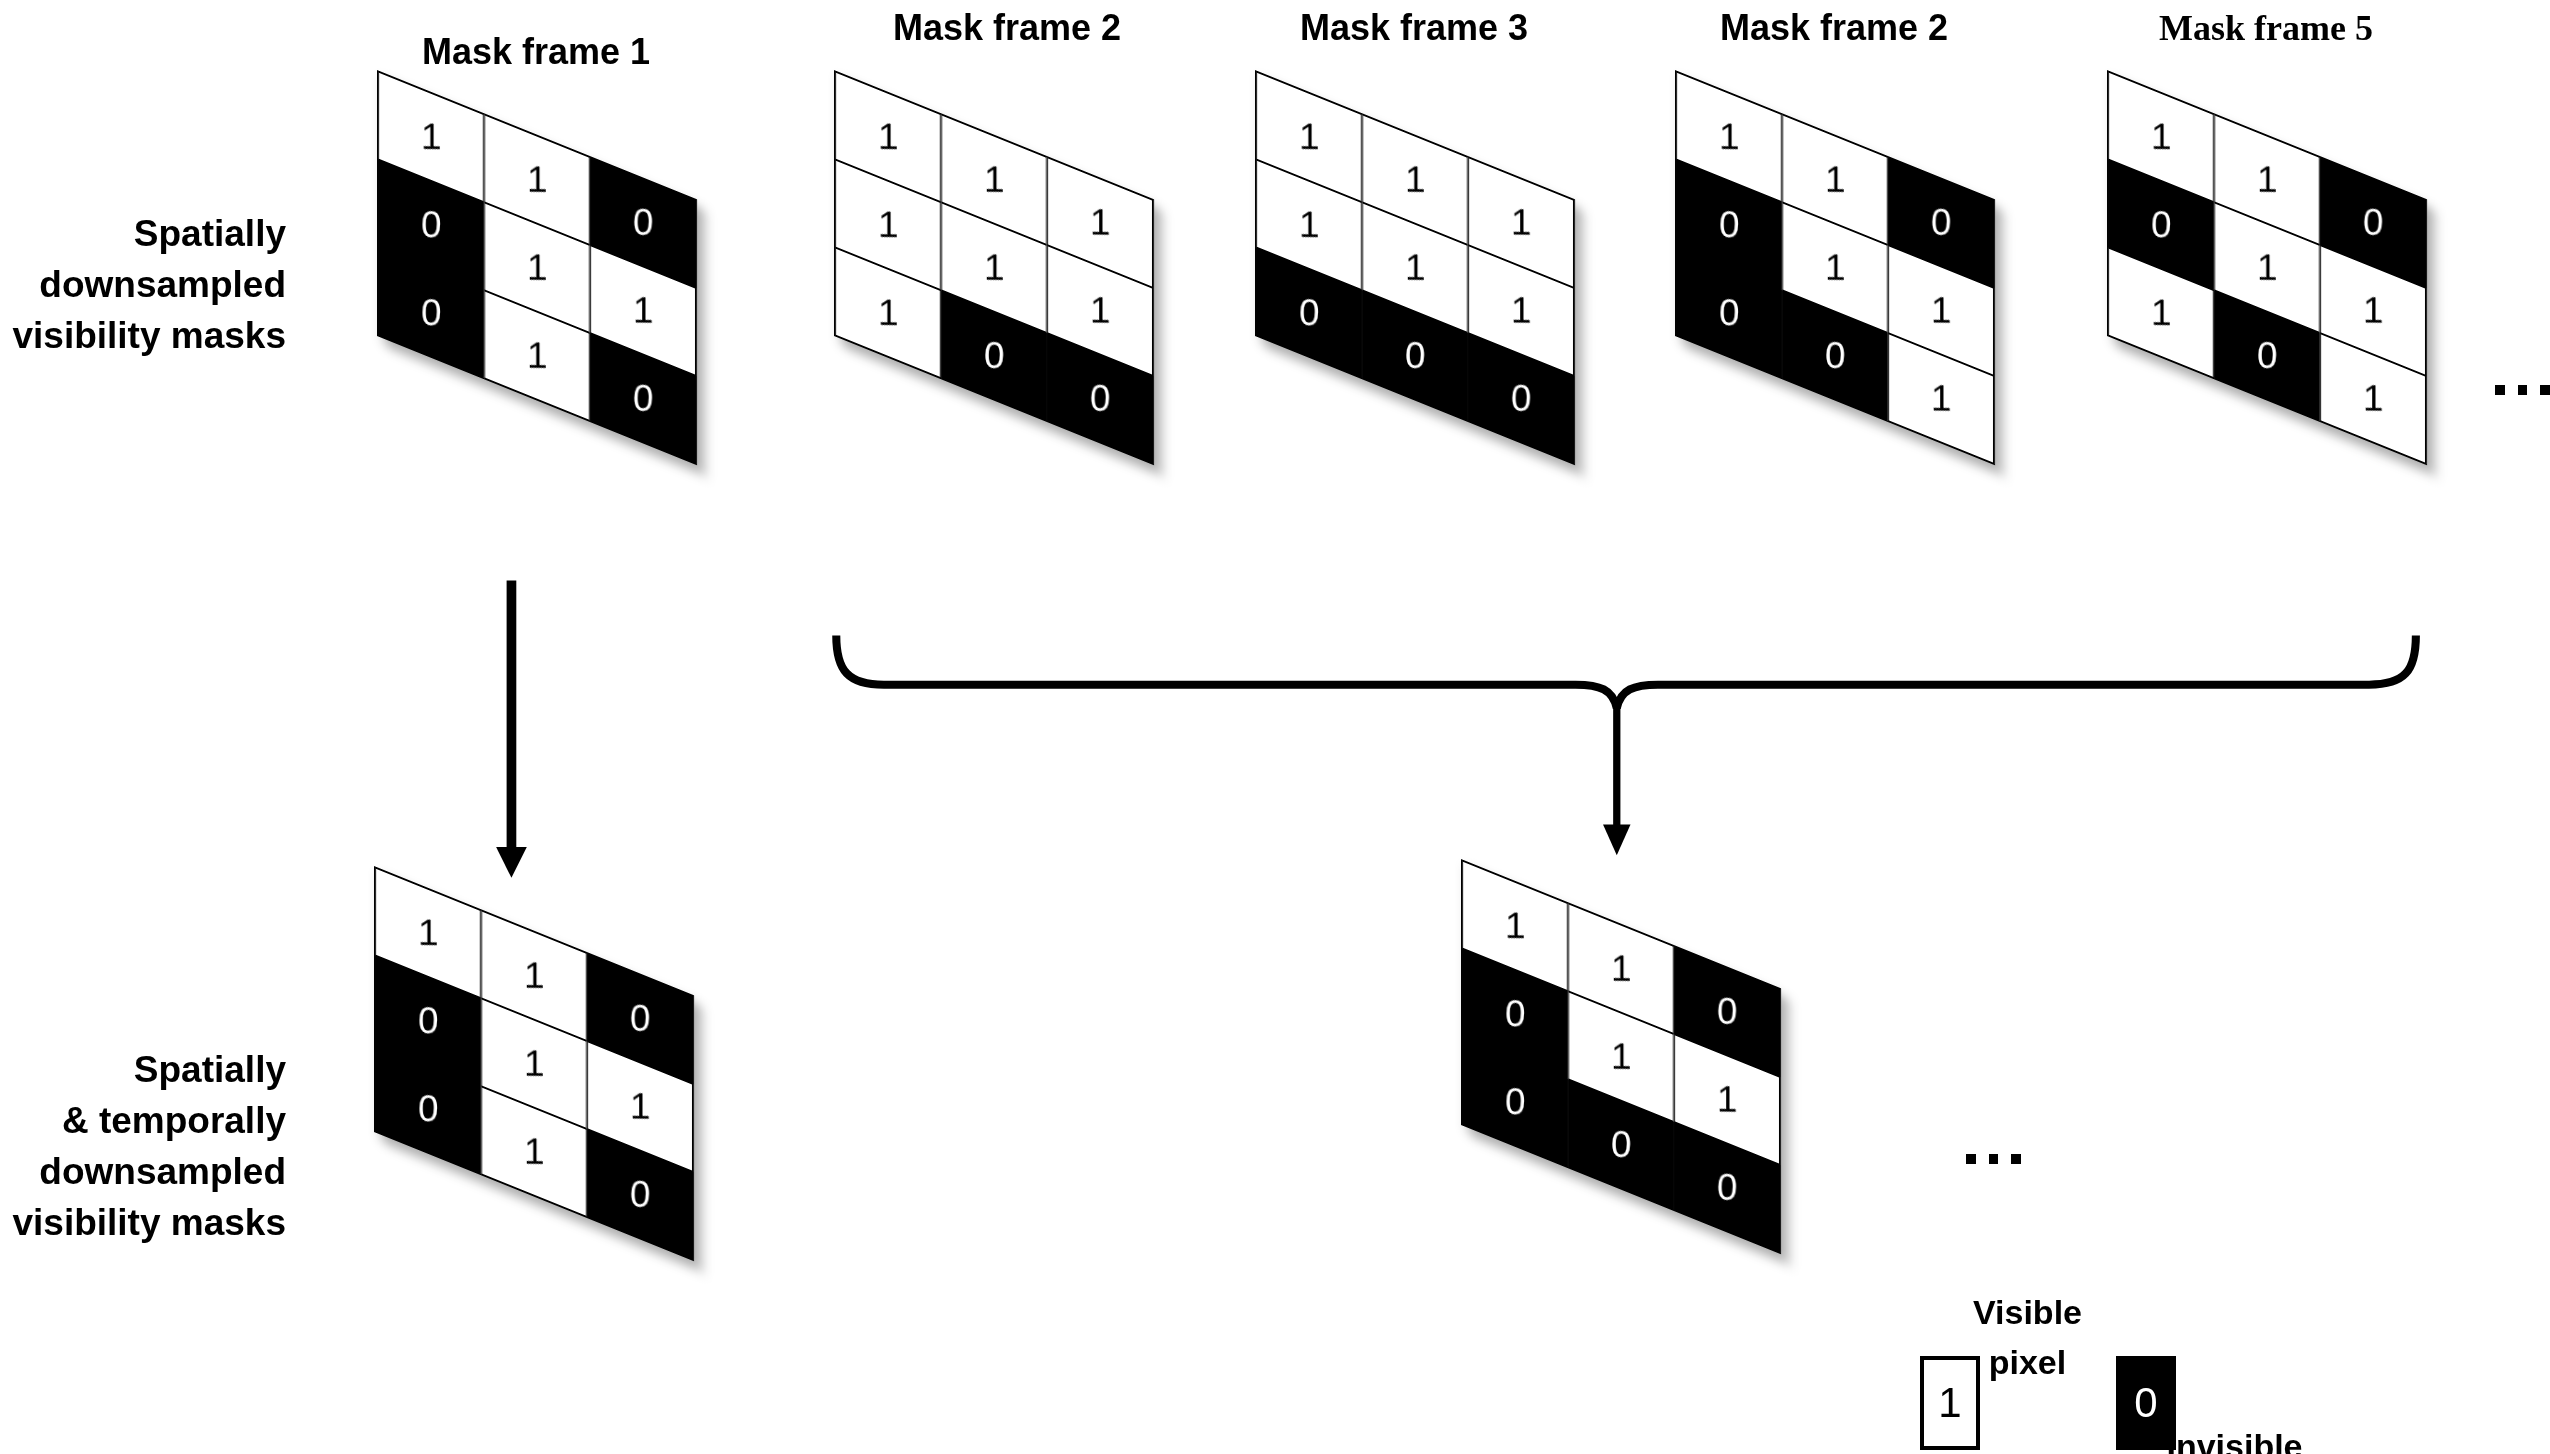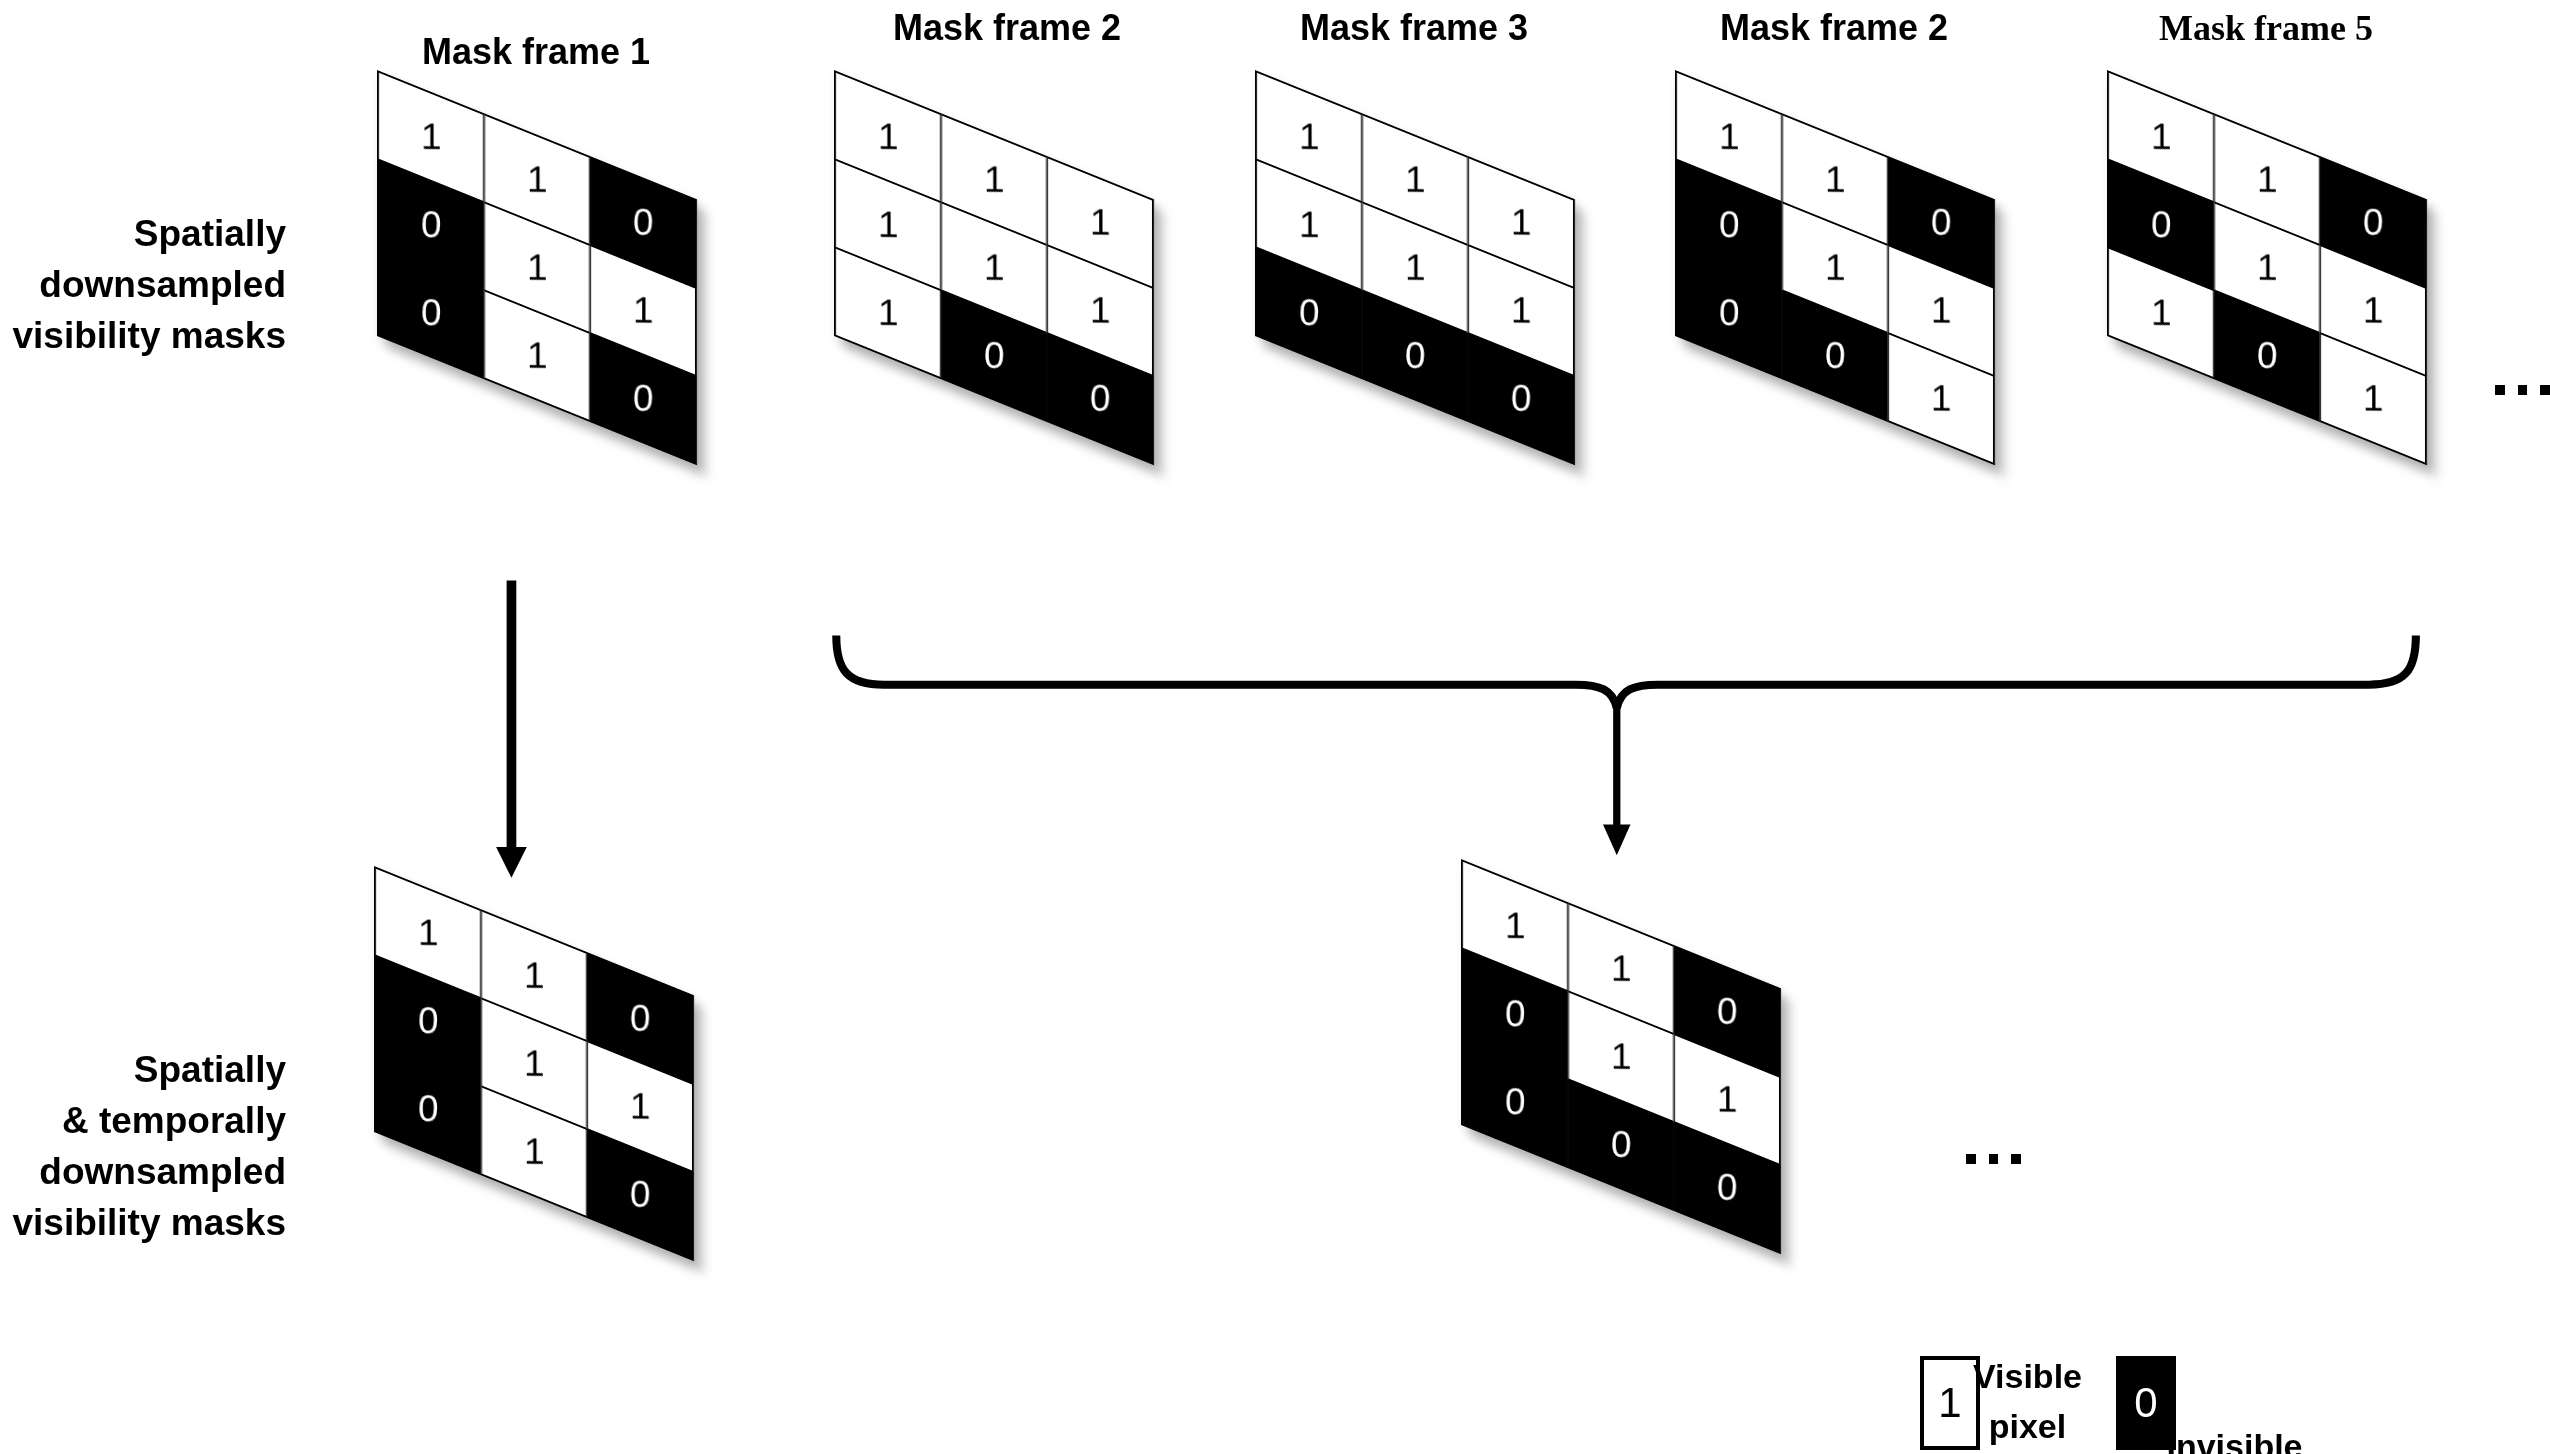--- a/index.html
+++ b/index.html
@@ -299,21 +299,21 @@
   <div class="ellipsis" style="left: 1966px; top: 1154px; position: absolute;">
     <span class="sq"></span>
       <span class="sq"></span>
       <span class="sq"></span>
   </div>
 
   <div>
     <div class="legend-box white" style="left: 1920px; top: 1356px; position: absolute;">
       <span>1</span>
     </div>
-    <div class="legend-label" style="left: 1959px; top: 1351px; position: absolute;">
+    <div class="legend-label" style="left: 1959px; top: 1287px; position: absolute;">
       <div>Visible</div>
       <div>pixel</div>
     </div>
     <div class="legend-box black" style="left: 2116px; top: 1356px; position: absolute;">
       <span>0</span>
     </div>
     <div class="legend-label" style="left: 2166px; top: 1421px; position: absolute;">
       <div>Invisible</div>
       <div>pixel</div>
     </div>

